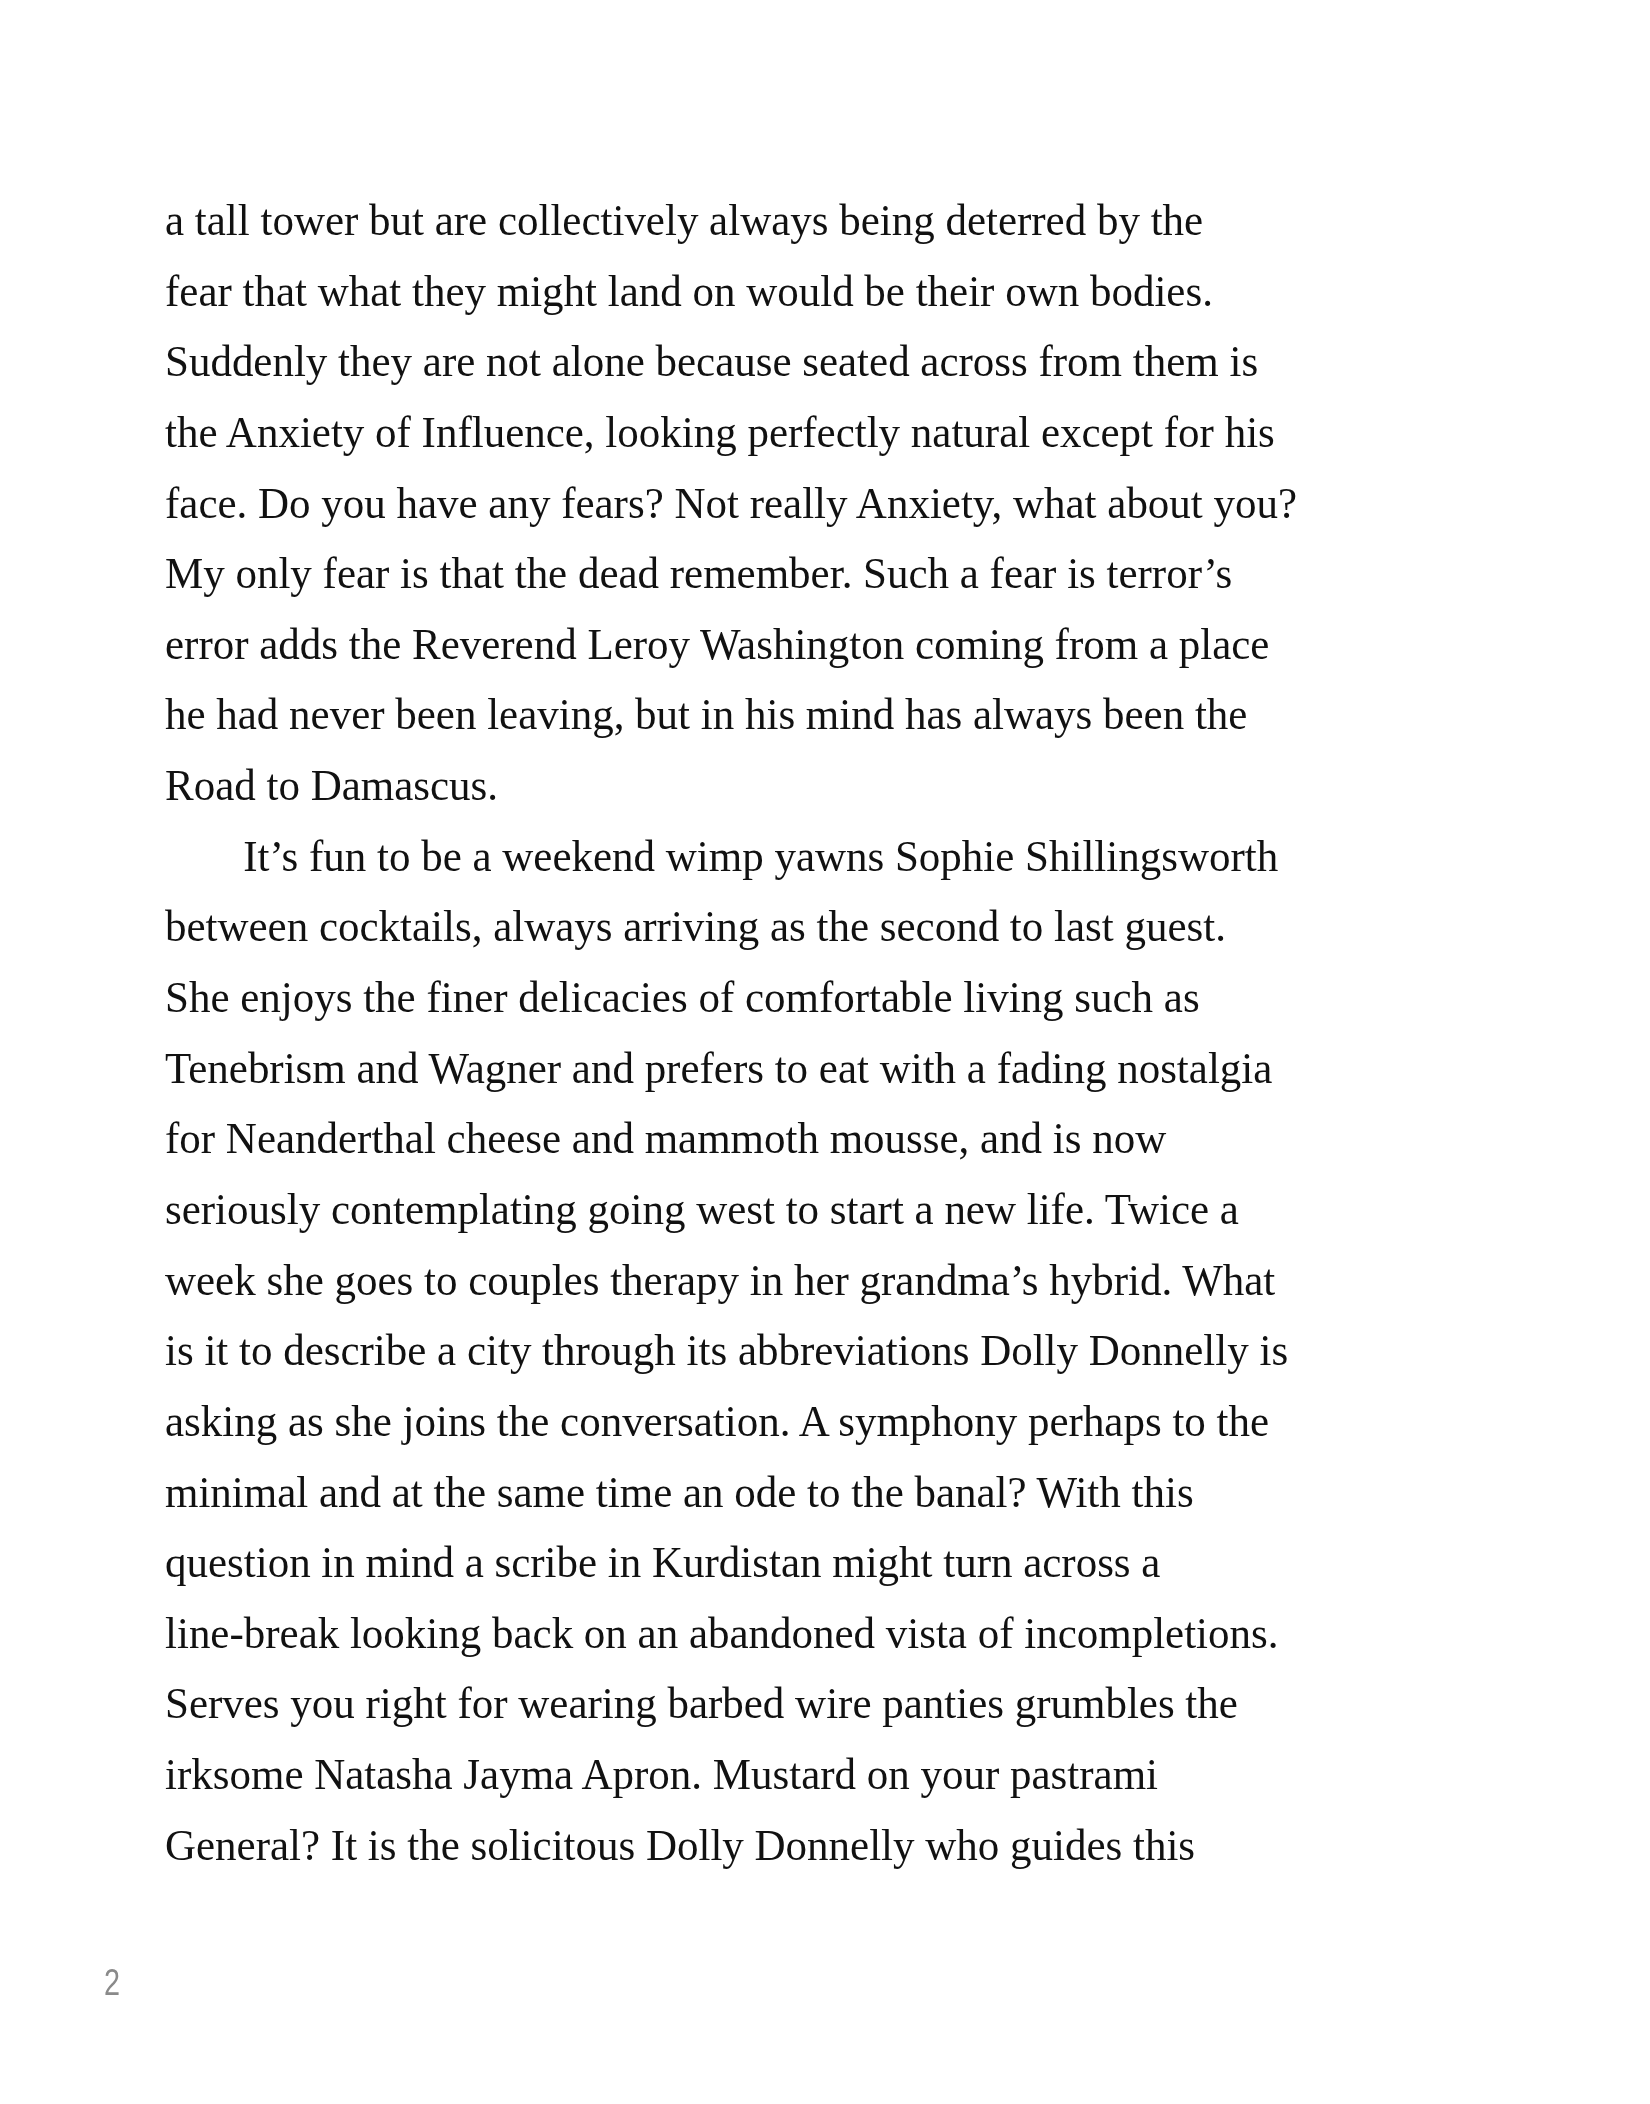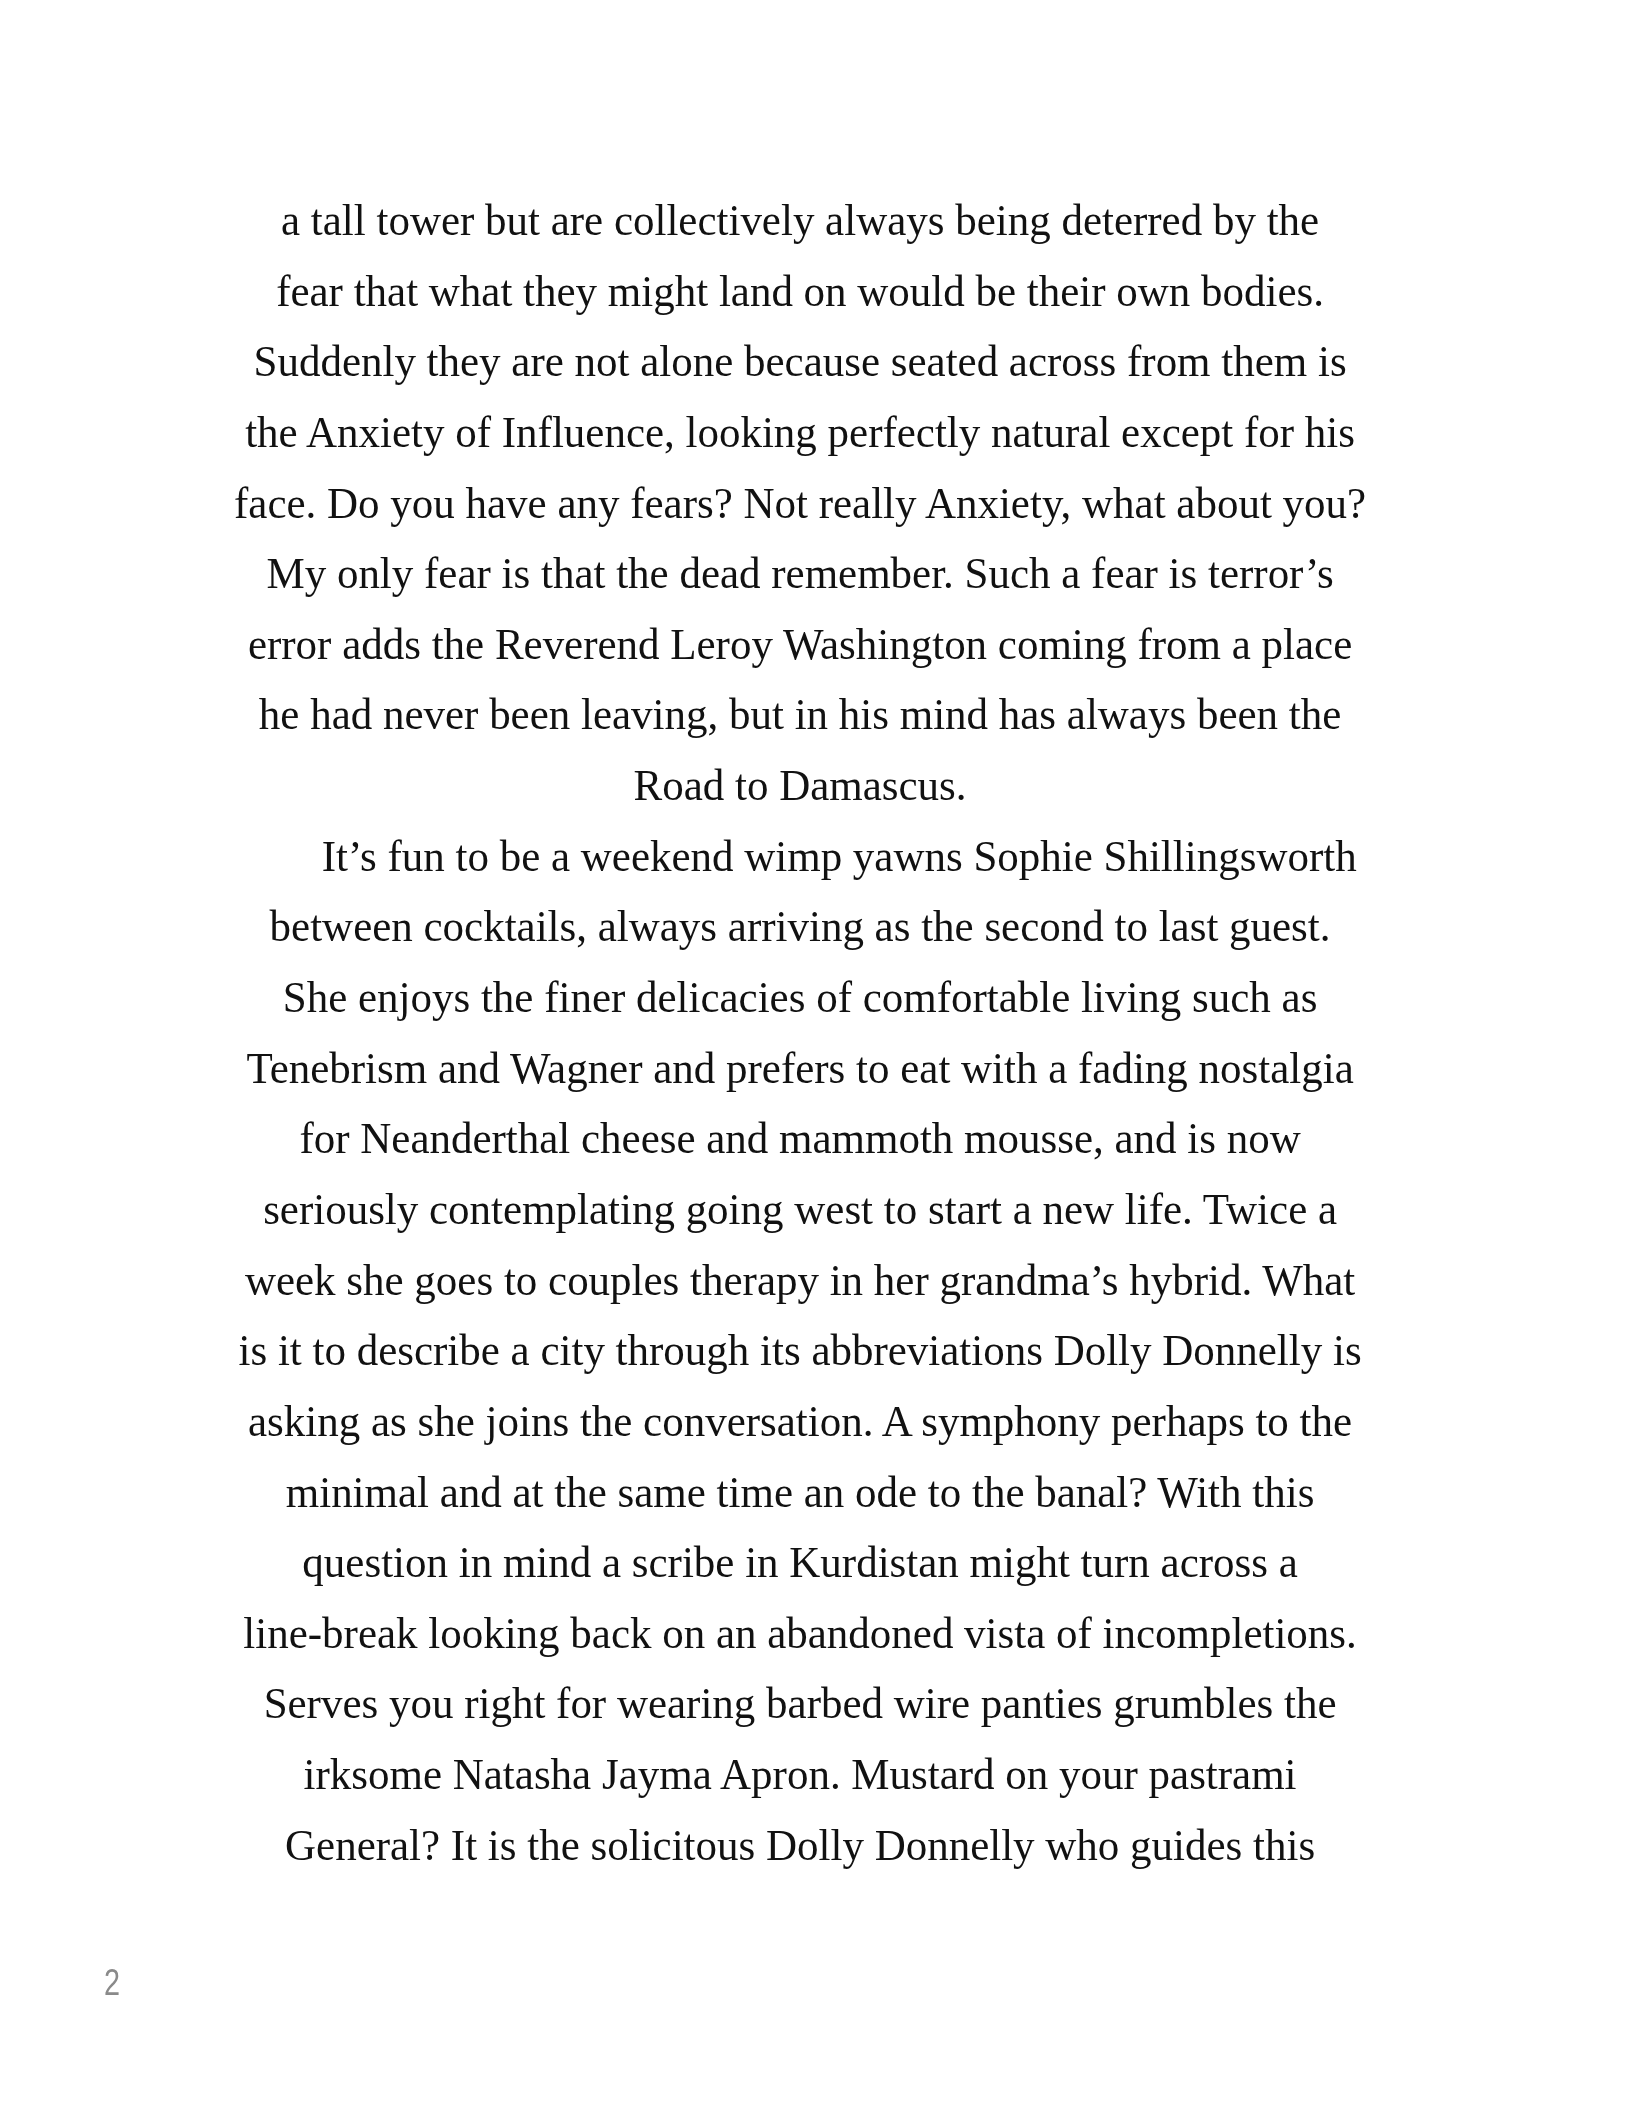--- a/index.html
+++ b/index.html
@@ -22,21 +22,20 @@
   }
   .text-block {
     position: absolute;
     left: 165px;
     top: 185px;
     width: 1330px;
     font-family: "Liberation Serif", serif;
     font-size: 45px;
     line-height: 70.65px;
     color: #111111;
-    text-align: center;
   }
   .line {
     display: block;
     white-space: nowrap;
     height: 70.65px;
     transform-origin: 0 50%;
     transform: scaleX(0.955);
   }
   .line.indent {
     padding-left: 82px;

